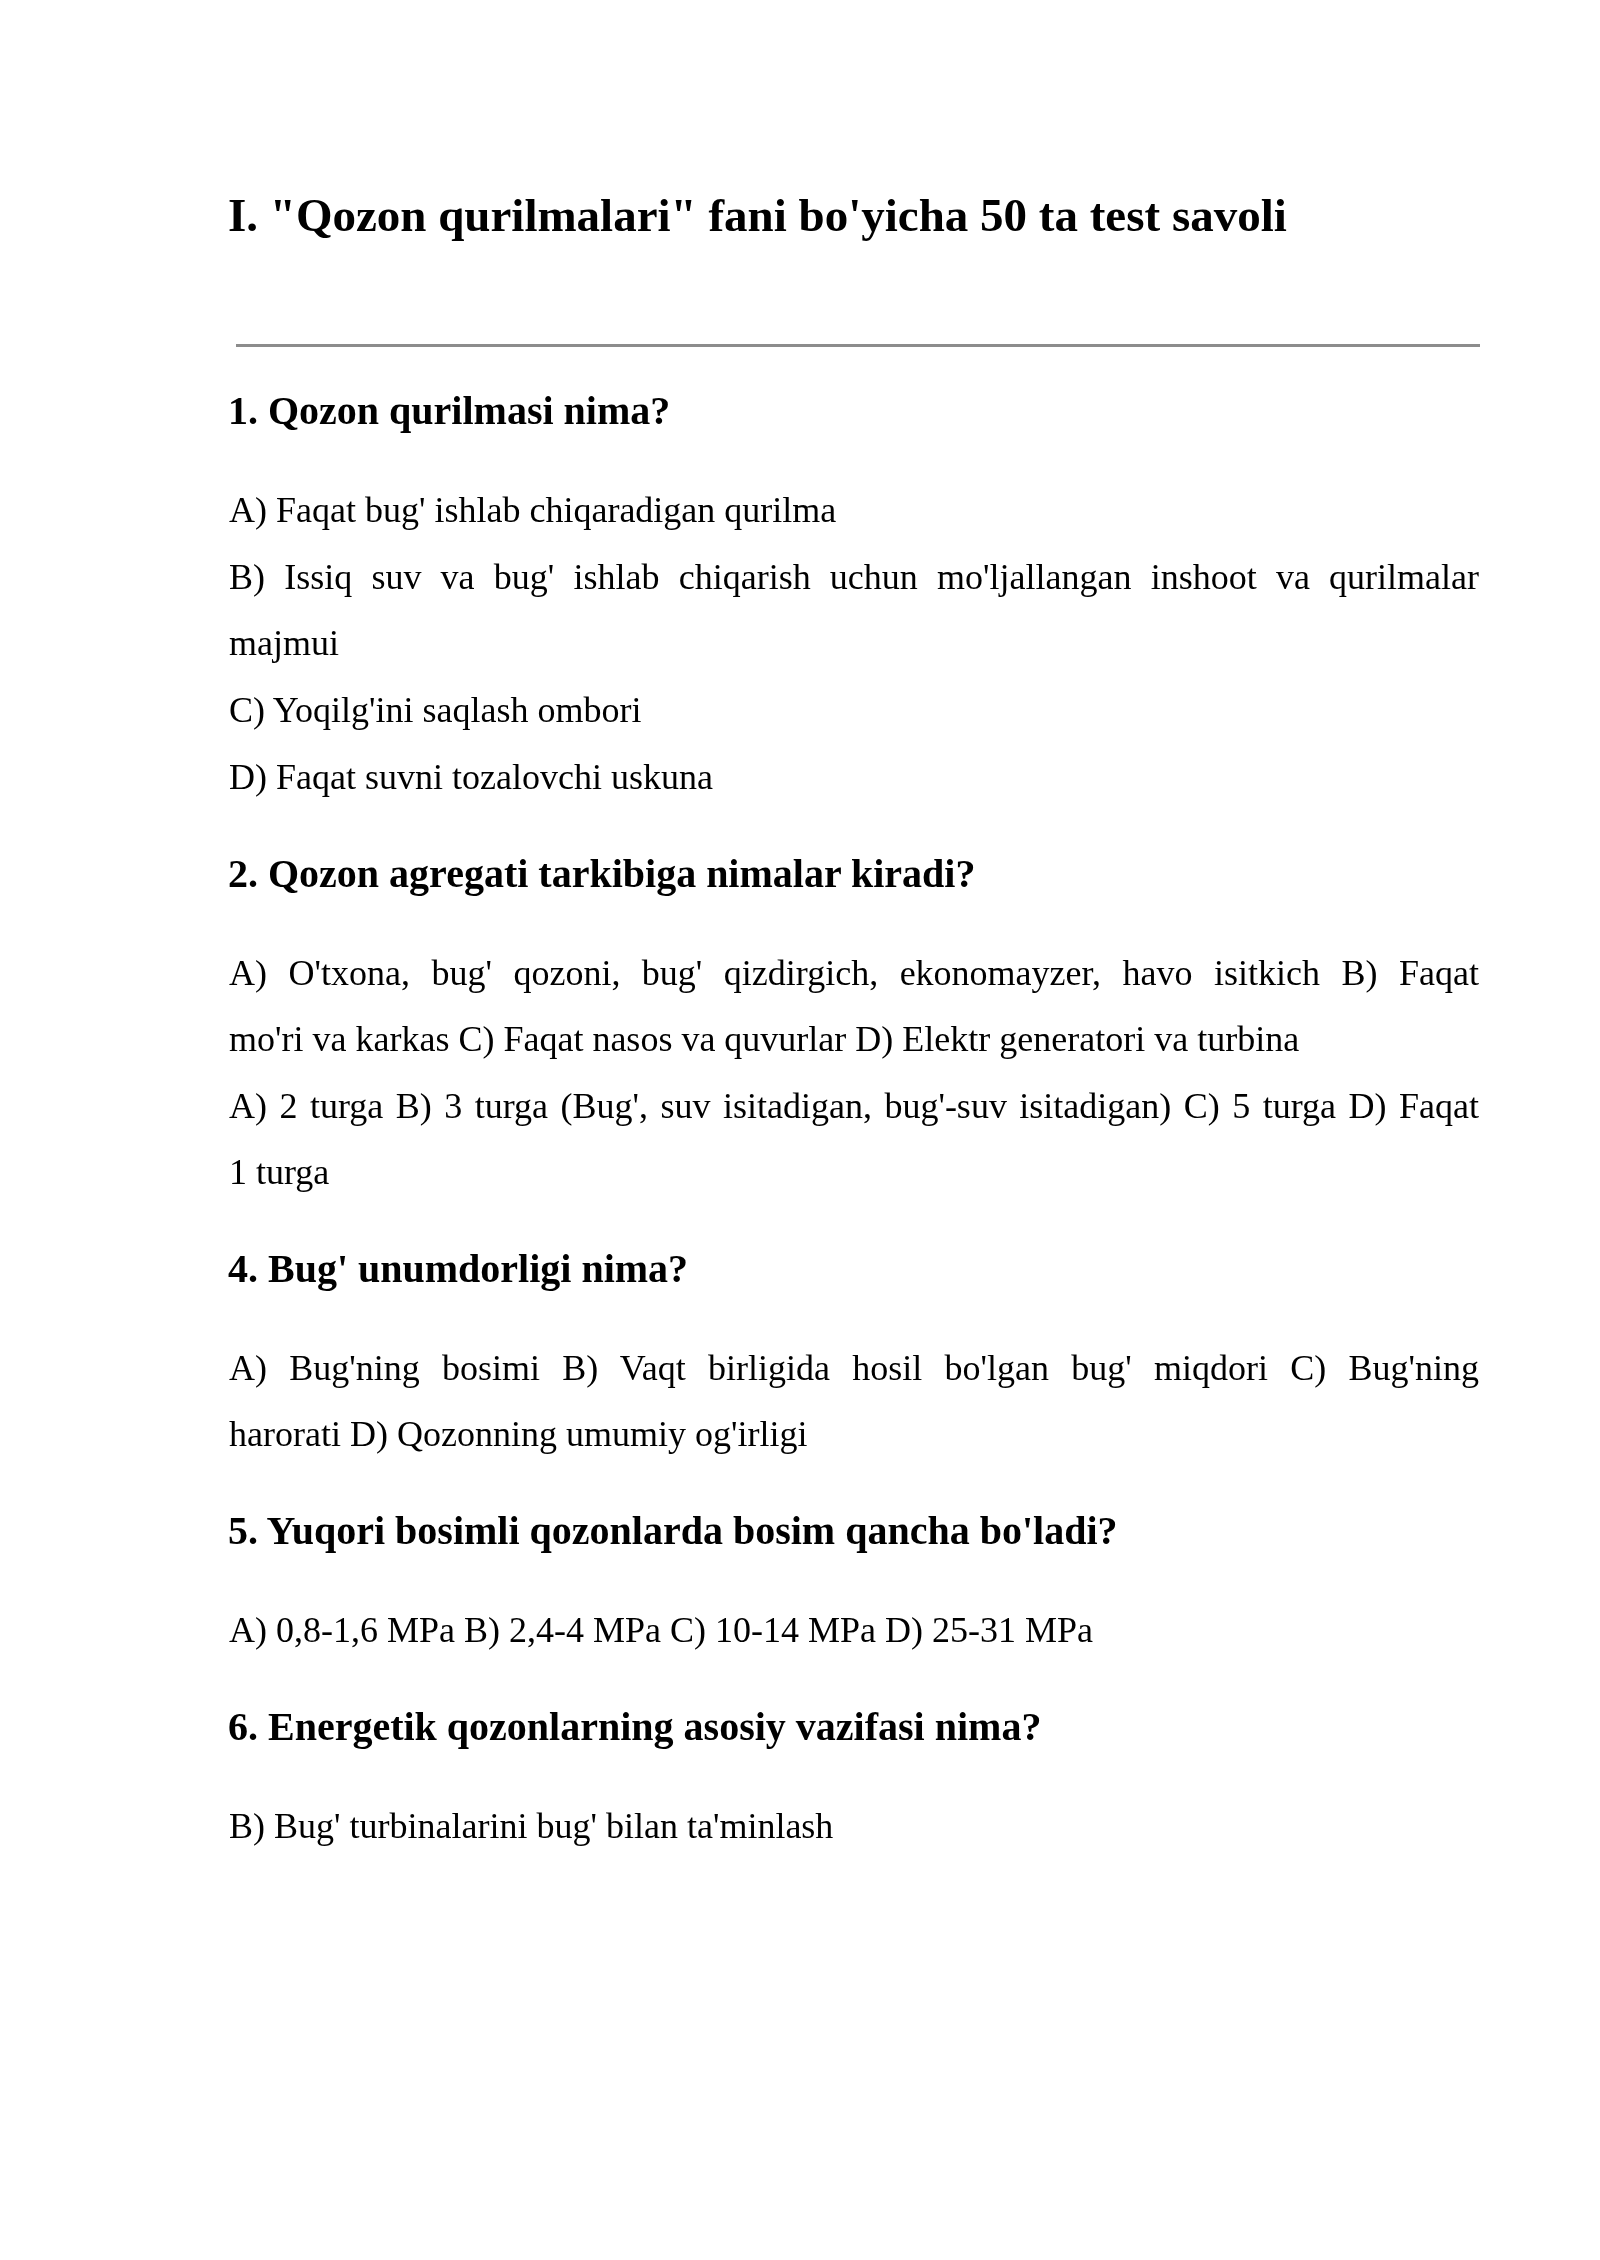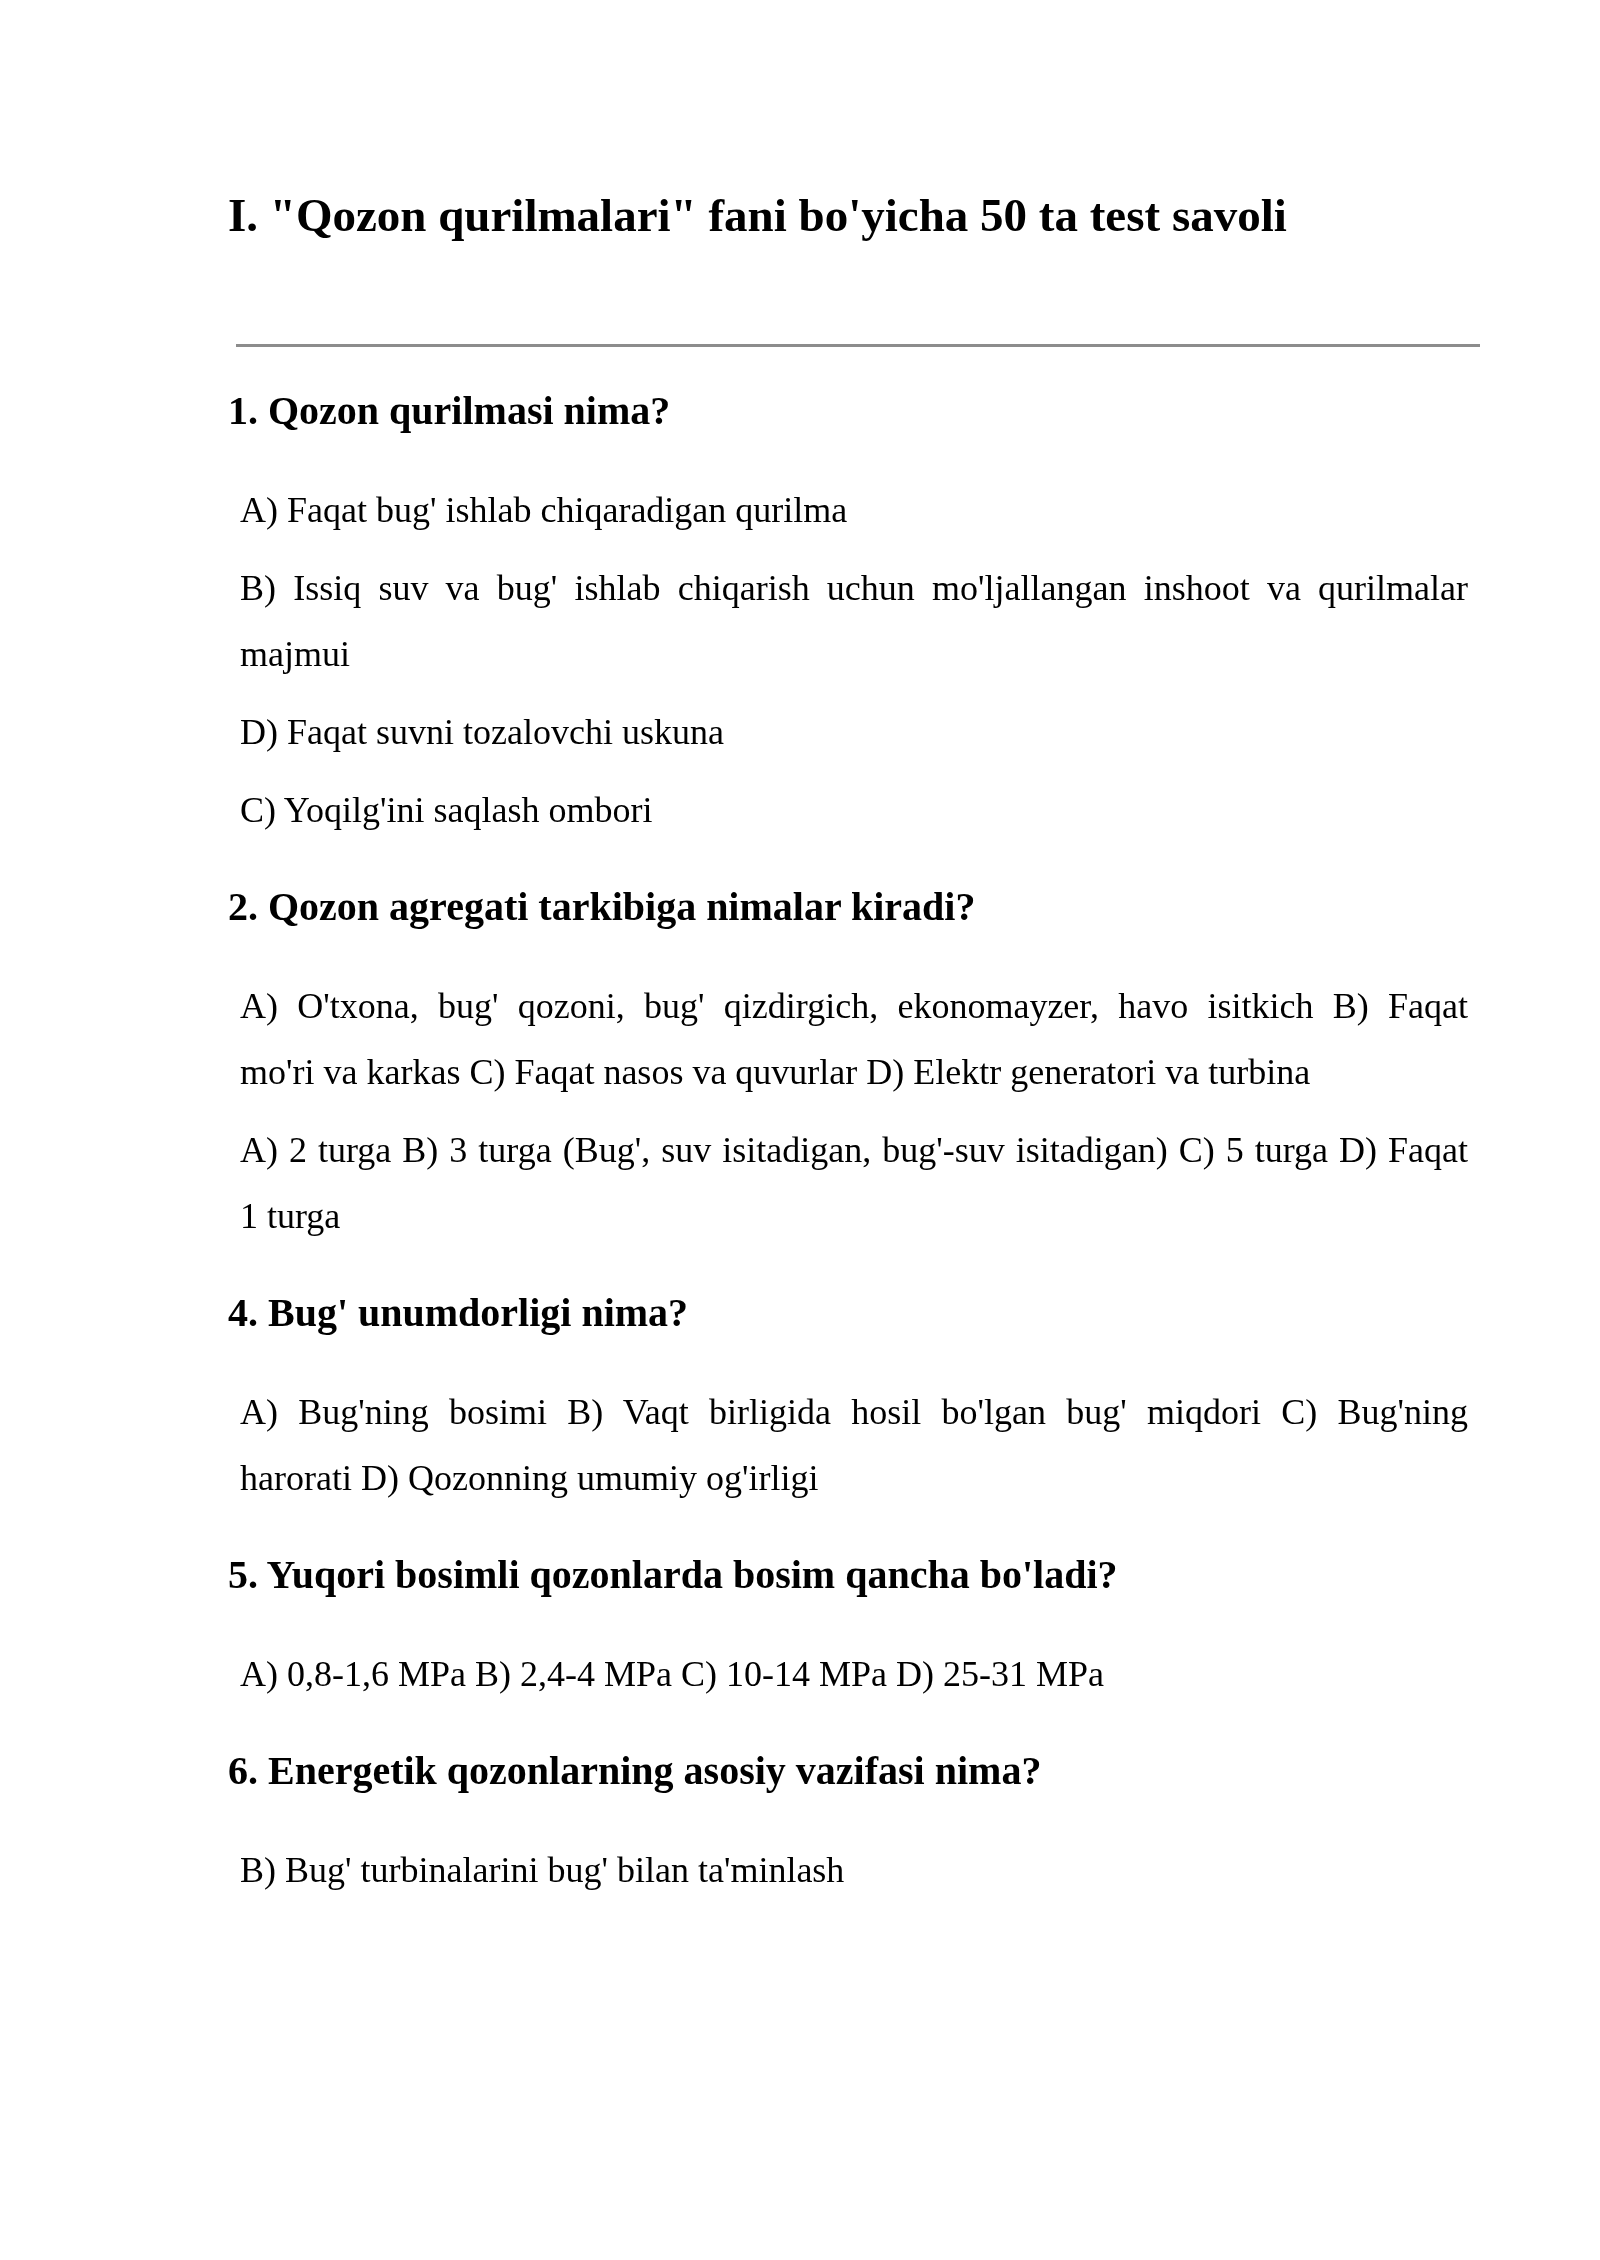--- a/index.html
+++ b/index.html
@@ -31,21 +31,21 @@
     margin: 102px 0 20px 8px;
     height: 0;
   }
   .q-heading {
     margin: 31px 0 33px 0;
     font-size: 40px;
     line-height: 66px;
     font-weight: bold;
   }
   .answer {
-    margin: 12px;
+    margin: 1px;
     font-size: 36px;
     line-height: 66px;
     font-weight: normal;
   }
   
   .jline {
     display: block;
     height: 66px;
     overflow: hidden;
     text-align: justify;
@@ -70,22 +70,22 @@
   <hr class="rule">
 
   <div id="questions">
   <section class="question">
     <h2 class="q-heading">1. Qozon qurilmasi nima?</h2>
   <p class="answer">A) Faqat bug' ishlab chiqaradigan qurilma</p>
         <p class="answer">
           <span class="jline">B) Issiq suv va bug' ishlab chiqarish uchun mo'ljallangan inshoot va qurilmalar</span>
           <span class="pline">majmui</span>
         </p>
+        <p class="answer">C) Yoqilg'ini saqlash ombori</p>
         <p class="answer">D) Faqat suvni tozalovchi uskuna</p>
-        <p class="answer">C) Yoqilg'ini saqlash ombori</p>
       </section>
 
   <section class="question">
     <h2 class="q-heading">2. Qozon agregati tarkibiga nimalar kiradi?</h2>
   <p class="answer">
           <span class="jline">A) O'txona, bug' qozoni, bug' qizdirgich, ekonomayzer, havo isitkich B) Faqat</span>
           <span class="pline">mo'ri va karkas C) Faqat nasos va quvurlar D) Elektr generatori va turbina</span>
         </p>
       </section>
 

